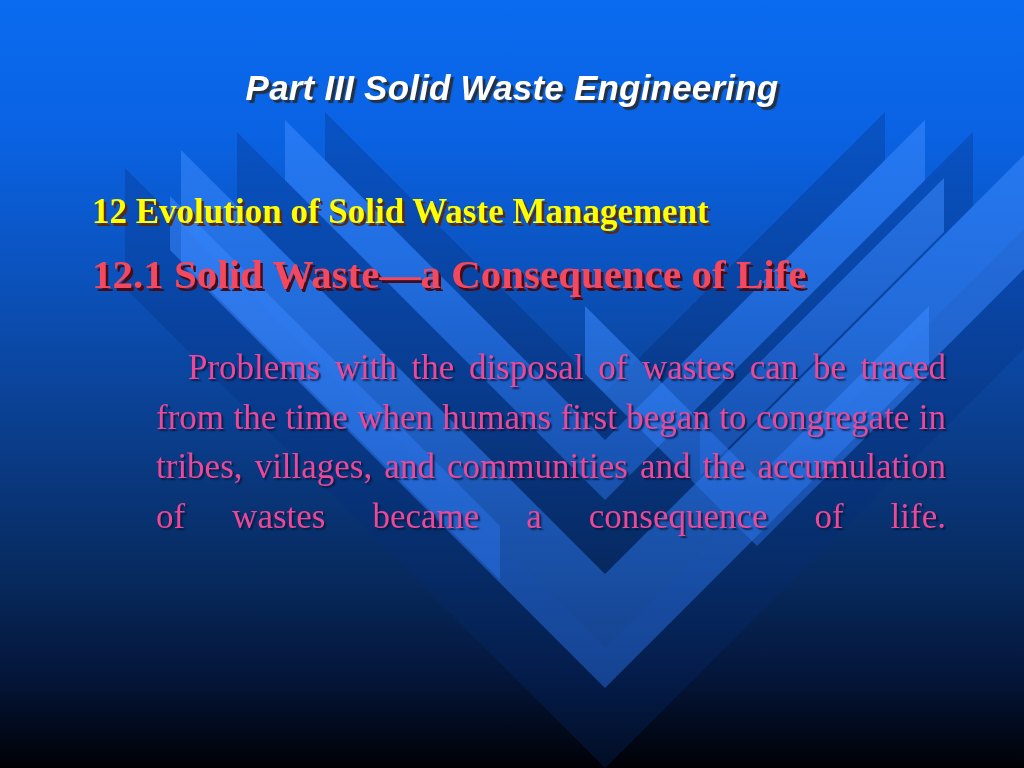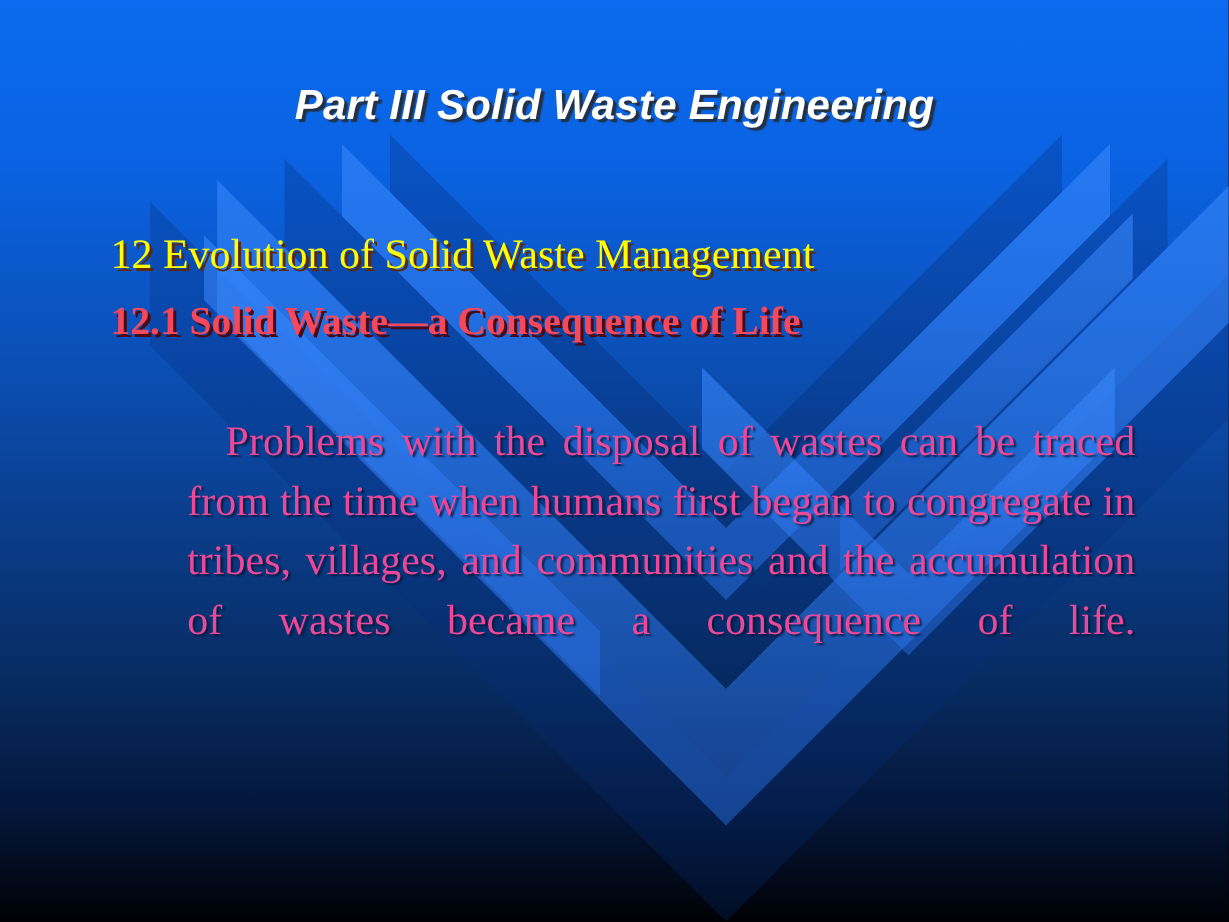--- a/index.html
+++ b/index.html
@@ -44,34 +44,34 @@
     text-shadow: 3px 3px 1px rgba(40,40,40,0.85);
     white-space: nowrap;
   }
 
   
   #heading-chapter {
     position: absolute;
     top: 192px;
     left: 92px;
     font-family: "Liberation Serif", "DejaVu Serif", serif;
-    font-weight: normal;
+    font-weight: bold;
     font-size: 35px;
     color: #ffff00;
     text-shadow: 2.5px 2.5px 0.5px #5a2a10;
     white-space: nowrap;
     text-align: center;
   }
   #heading-section {
     position: absolute;
     top: 250px;
     left: 92px;
     font-family: "Liberation Serif", "DejaVu Serif", serif;
     font-weight: bold;
-    font-size: 33px;
+    font-size: 41px;
     color: #f4485e;
     text-shadow: 2.5px 2.5px 0.5px #4a0a14;
     white-space: nowrap;
   }
 
   
   #body-paragraph {
     position: absolute;
     top: 308px;
     left: 156px;

